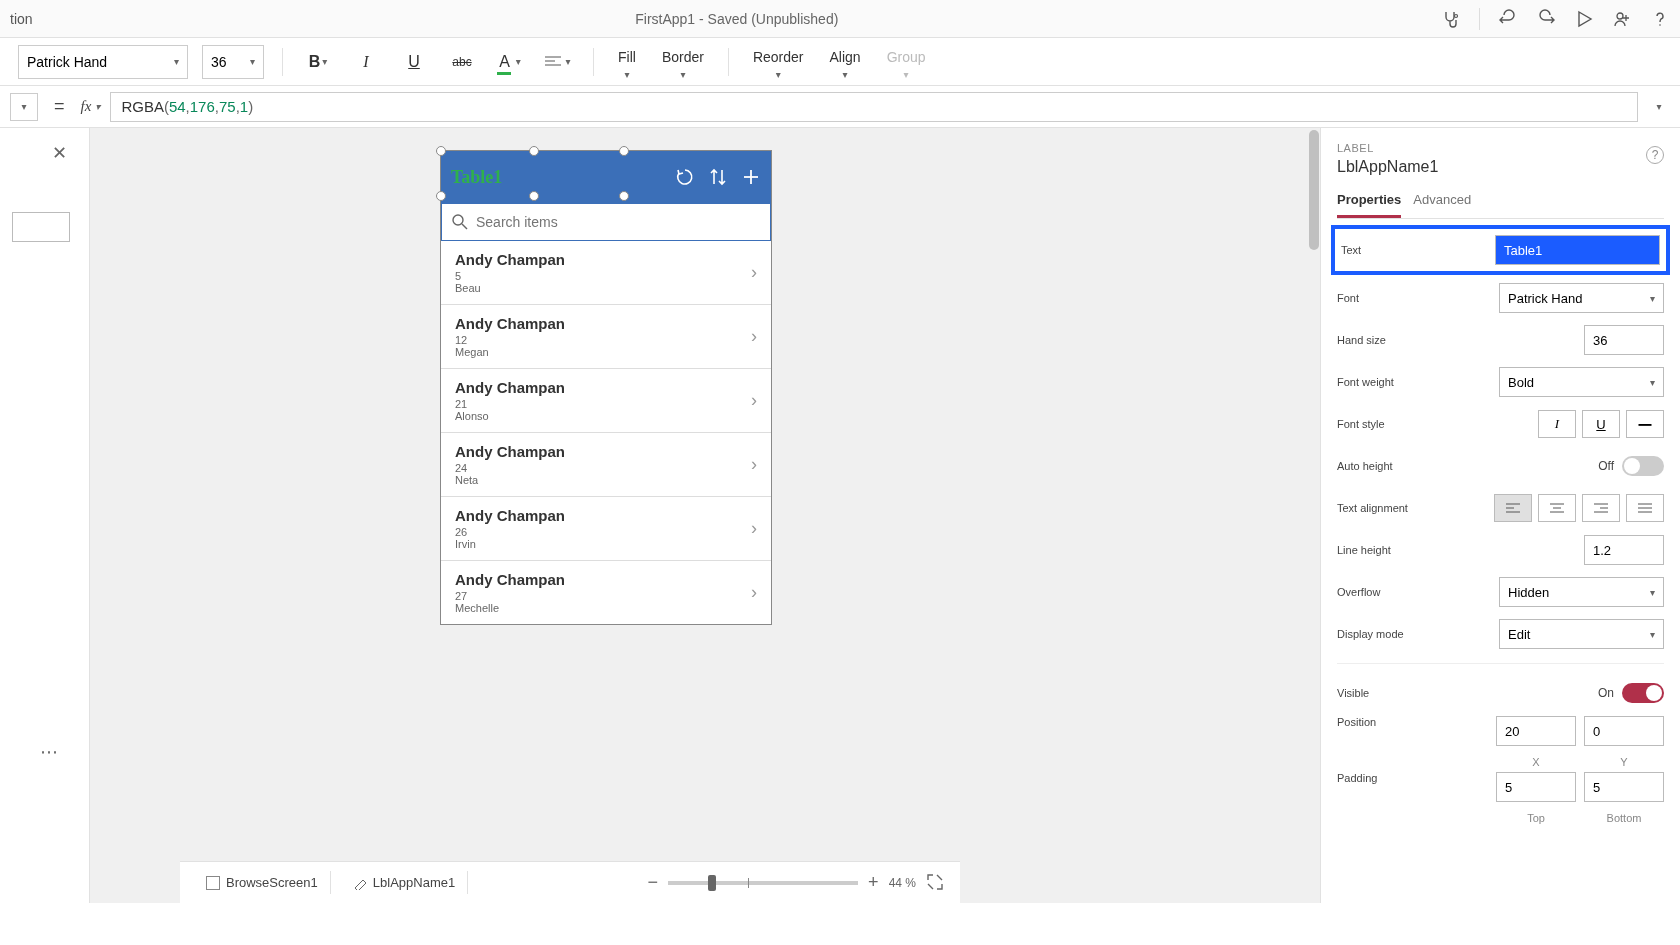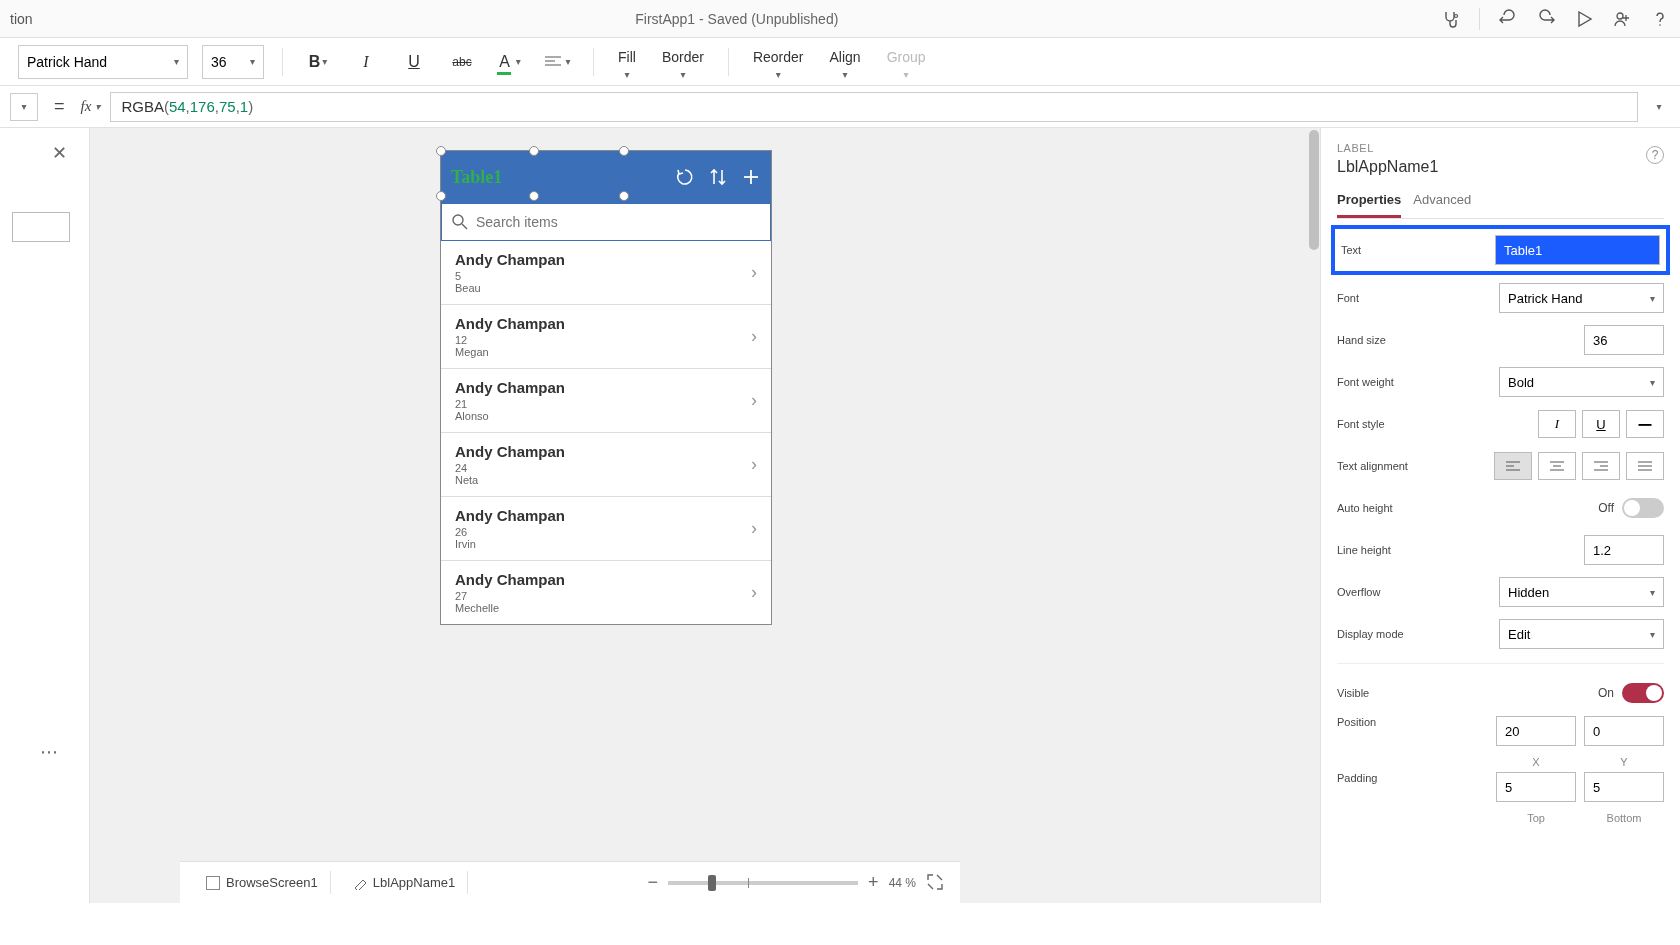--- a/index.html
+++ b/index.html
@@ -409,20 +409,27 @@
       <div class="prop-lbl">Font style</div>
       <div class="btn-grp">
         <div class="b" style="font-style:italic;font-family:serif">I</div>
         <div class="b" style="text-decoration:underline">U</div>
         <div class="b">
             <span style="text-decoration:line-through">—</span>
           </div>
       </div>
     </div>
     <div class="prop-row">
+      <div class="prop-lbl">Auto height</div>
+      <span class="toggle-lbl">Off</span>
+      <div class="toggle off">
+          <div class="knob"></div>
+        </div>
+    </div>
+    <div class="prop-row">
       <div class="prop-lbl">Text alignment</div>
       <div class="btn-grp">
         <div class="b active">
             <svg width="14" height="12">
               <line x1="0" y1="2" x2="14" y2="2" stroke="#555"></line>
               <line x1="0" y1="6" x2="8" y2="6" stroke="#555"></line>
               <line x1="0" y1="10" x2="14" y2="10" stroke="#555"></line>
             </svg>
           </div>
         <div class="b">
@@ -442,27 +449,20 @@
         <div class="b">
             <svg width="14" height="12">
               <line x1="0" y1="2" x2="14" y2="2" stroke="#555"></line>
               <line x1="0" y1="6" x2="14" y2="6" stroke="#555"></line>
               <line x1="0" y1="10" x2="14" y2="10" stroke="#555"></line>
             </svg>
           </div>
       </div>
     </div>
     <div class="prop-row">
-      <div class="prop-lbl">Auto height</div>
-      <span class="toggle-lbl">Off</span>
-      <div class="toggle off">
-          <div class="knob"></div>
-        </div>
-    </div>
-    <div class="prop-row">
       <div class="prop-lbl">Line height</div>
       <input class="prop-input sm" value="1.2" style="">
     </div>
     <div class="prop-row">
       <div class="prop-lbl">Overflow</div>
       <div class="prop-select">
           <span>Hidden</span>
           <span class="chev-d">▾</span>
         </div>
     </div>

